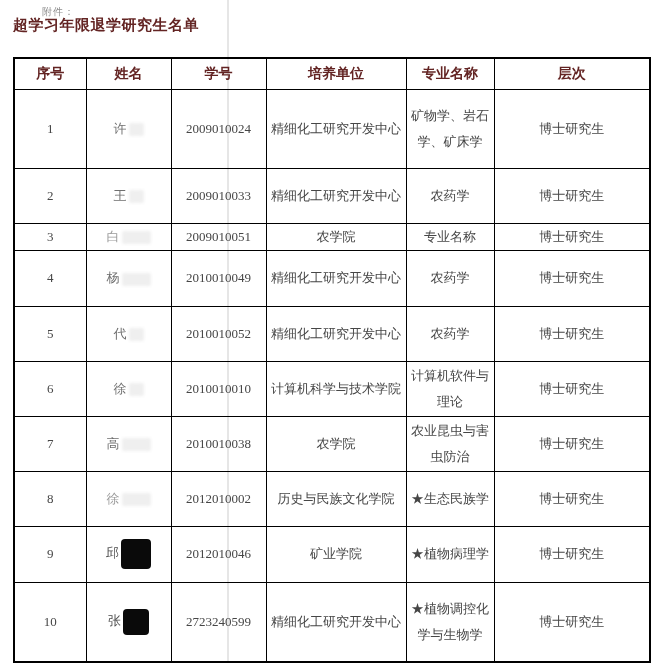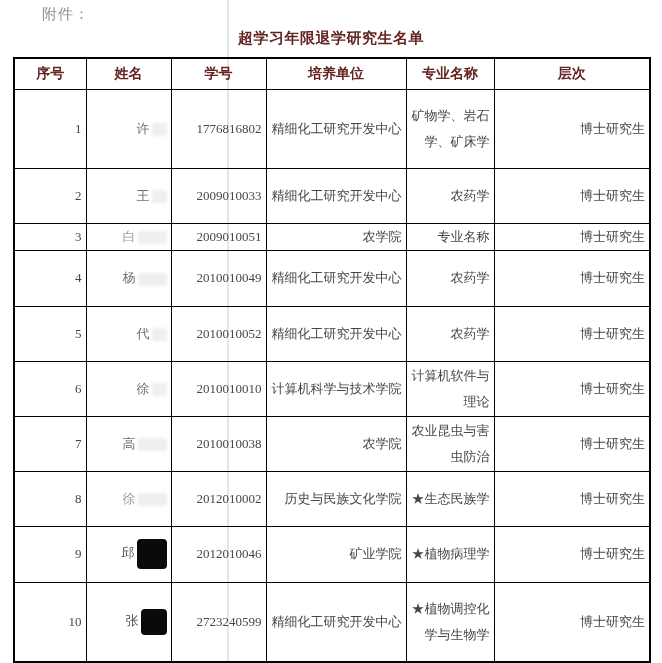--- a/index.html
+++ b/index.html
@@ -22,32 +22,32 @@
     top: 0;
     width: 2px;
     height: 663px;
     background: #e6e6e6;
     z-index: 0;
   }
   .attachment {
     position: absolute;
     left: 18px;
     top: 5px;
-    font-size: 15px;
+    font-size: 10px;
     color: #8f8f8f;
     letter-spacing: 1px;
     z-index: 2;
     padding-left: 24px;
   }
   .title {
     position: absolute;
     left: 13px;
-    top: 29px;
+    top: 16px;
     width: 636px;
-    text-align: center;
+    text-align: left;
     font-size: 15px;
     font-weight: bold;
     color: #632423;
     letter-spacing: 0.5px;
     z-index: 2;
   }
   table.roster {
     position: absolute;
     left: 13px;
     top: 57px;
@@ -69,21 +69,20 @@
     font-size: 14px;
     font-weight: bold;
     color: #632423;
     padding: 0 2px;
   }
   table.roster td {
     font-size: 13px;
     color: #464646;
     line-height: 26px;
     padding: 0 4px;
-    text-align: right;
   }
   tr.hrow   { height: 31px; margin-left: 28px; }
   tr.r1  { height: 79px; }
   tr.r2  { height: 55px; }
   tr.r3  { height: 27px; }
   tr.r4  { height: 56px; }
   tr.r5  { height: 55px; }
   tr.r6  { height: 55px; }
   tr.r7  { height: 55px; }
   tr.r8  { height: 55px; }
@@ -142,21 +141,21 @@
         <th>学号</th>
         <th>培养单位</th>
         <th>专业名称</th>
         <th>层次</th>
       </tr>
     </thead>
     <tbody>
       <tr class="r1">
         <td class="c-no">1</td>
         <td class="c-name"><span class="nm">许</span><span class="ghost w1"></span></td>
-        <td class="c-id">1776816802</td>
+        <td class="c-id">2009010024</td>
         <td class="c-unit">精细化工研究开发中心</td>
         <td class="c-major">矿物学、岩石学、矿床学</td>
         <td class="c-level">博士研究生</td>
       </tr>
       <tr class="r2">
         <td class="c-no">2</td>
         <td class="c-name"><span class="nm">王</span><span class="ghost w1"></span></td>
         <td class="c-id">2009010033</td>
         <td class="c-unit lt">精细化工研究开发中心</td>
         <td class="c-major">农药学</td>

